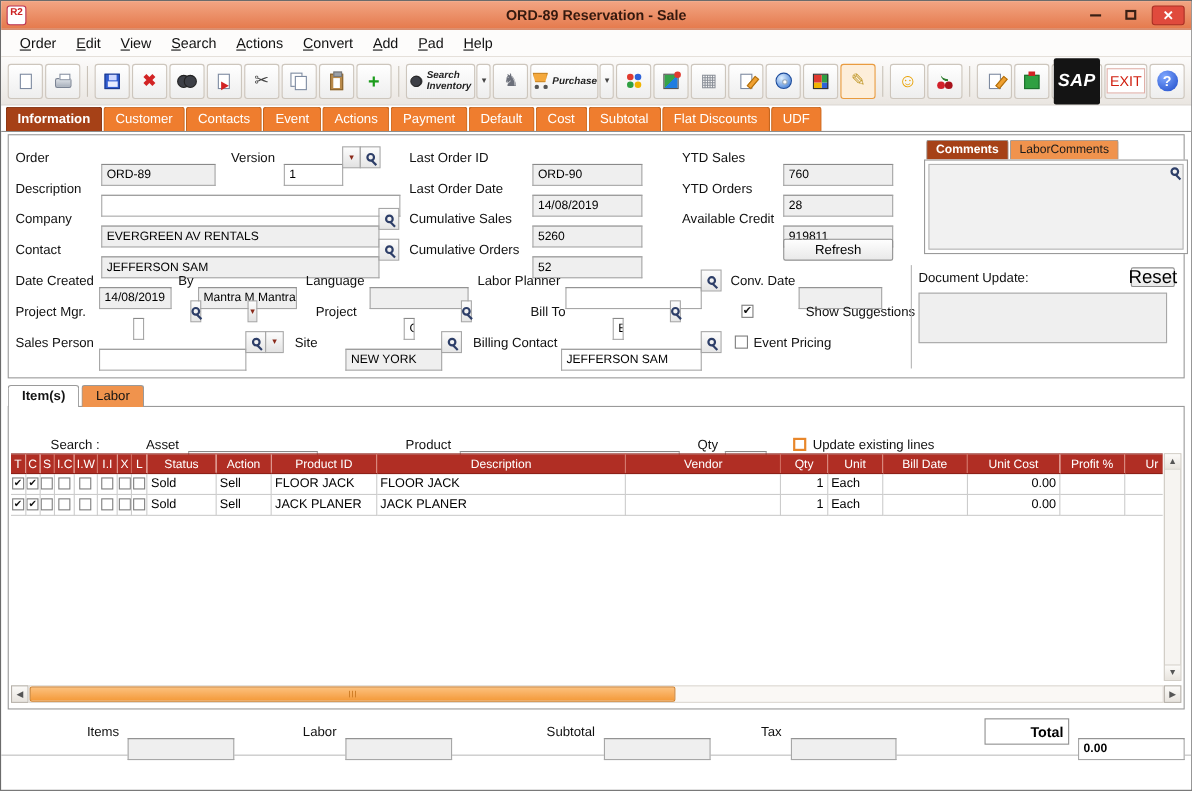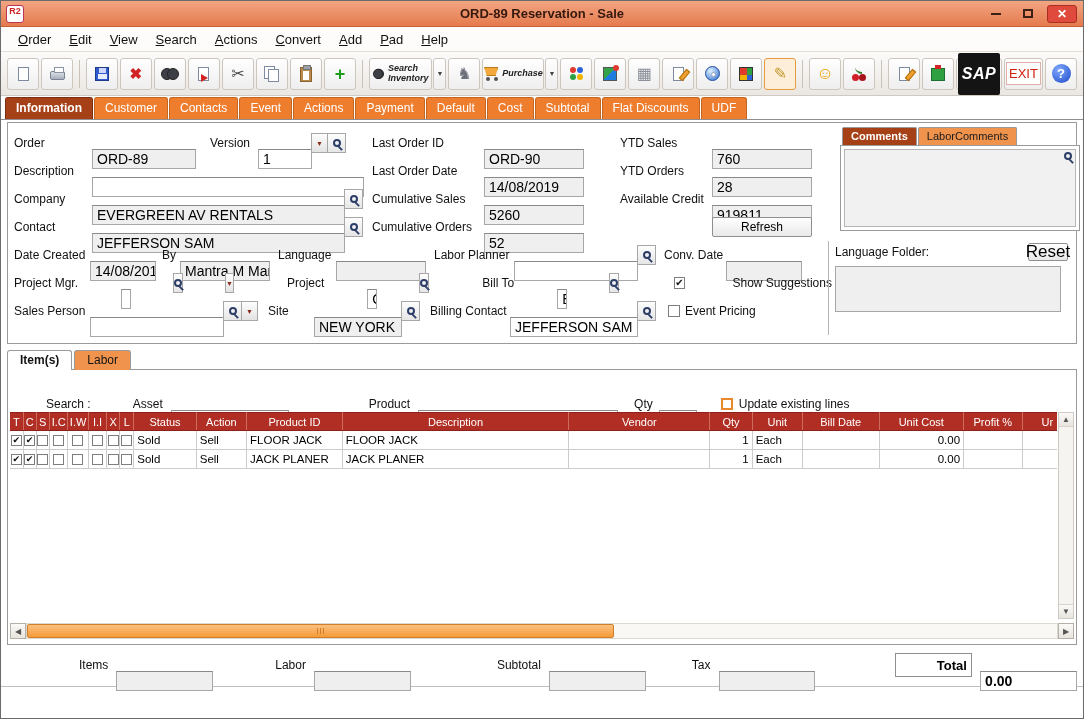--- a/index.html
+++ b/index.html
@@ -80,21 +80,21 @@
   .cartwrap{position:relative;width:16px;height:15px;}
   .cartwrap::after{content:"";position:absolute;left:2px;bottom:0;width:4px;height:4px;border-radius:50%;background:#555;box-shadow:8px 0 0 #555;}
 
   
   .tabstrip{display:flex;align-items:flex-end;height:24px;padding:2px 4px 0;background:#fff;border-bottom:1px solid #8f8f8f;gap:1px;}
   .tab{padding:3px 10px 4px;background:#ef7d2e;color:#fff;font-size:12px;border:1px solid #c4661f;border-bottom:none;border-radius:3px 3px 0 0;white-space:nowrap;}
   .tab.active{background:#a64117;font-weight:bold;border-color:#7d2e0e;}
 
   
   .lbl{font-size:12px;color:#111;white-space:nowrap;}
-  .fld{height:20px;background:#efefef;border:1px solid #a7a7a7;border-top-color:#898989;padding:0 4px;font-size:14px;display:flex;align-items:center;white-space:nowrap;overflow:hidden;margin-top:32px;}
+  .fld{height:20px;background:#efefef;border:1px solid #a7a7a7;border-top-color:#898989;padding:0 4px;font-size:11px;display:flex;align-items:center;white-space:nowrap;overflow:hidden;margin-top:32px;}
   .fld.white{background:#fff;}
   .sbtn{width:19px;height:20px;border:1px solid #a7a7a7;background:linear-gradient(#fdfdfd,#e6e6e6);display:flex;align-items:center;justify-content:center;margin-left:-1px;}
   .mag{position:relative;width:8px;height:8px;border:2px solid #2d3e68;border-radius:50%;display:inline-block;}
   .mag::after{content:"";position:absolute;right:-4px;bottom:-4px;width:6px;height:2px;background:#2d3e68;transform:rotate(45deg);}
   .dbtn{width:17px;height:20px;border:1px solid #a7a7a7;background:linear-gradient(#fdfdfd,#e2e2e2);display:flex;align-items:center;justify-content:center;font-size:7px;color:#8a2a1a;margin-left:-1px;}
   .chk{width:12px;height:12px;background:#fff;border:1px solid #7e7e7e;font-size:10px;line-height:10px;text-align:center;color:#111;display:inline-block;}
   .chk.orange{border:2px solid #e8872b;}
   .pushbtn{height:20px;border:1px solid #8f8f8f;background:linear-gradient(#fefefe,#e9e9e9);font-size:12px;display:flex;align-items:center;justify-content:center;border-radius:2px;}
 
   
@@ -438,21 +438,21 @@
       <div class="fld white" style="width:128px">JEFFERSON SAM</div>
       <div class="sbtn">
           <span class="mag"></span>
         </div>
       <span class="chk" style="margin-left:12px"></span>
       <span class="lbl" style="margin-left:5px">Event Pricing</span>
     </div>
 
     <div class="docfolder">
       <div class="dfhead">
-        <span class="lbl">Language Folder:</span>
+        <span class="lbl">Document Update:</span>
         <div class="pushbtn" style="width:40px;height:18px;margin-left:auto;margin-right:2px;font-size:17px">Reset</div>
       </div>
       <div class="dfbox"></div>
     </div>
   </div>
 
   <div class="itemtabs">
     <div class="itab active">Item(s)</div>
     <div class="itab">Labor</div>
   </div>

